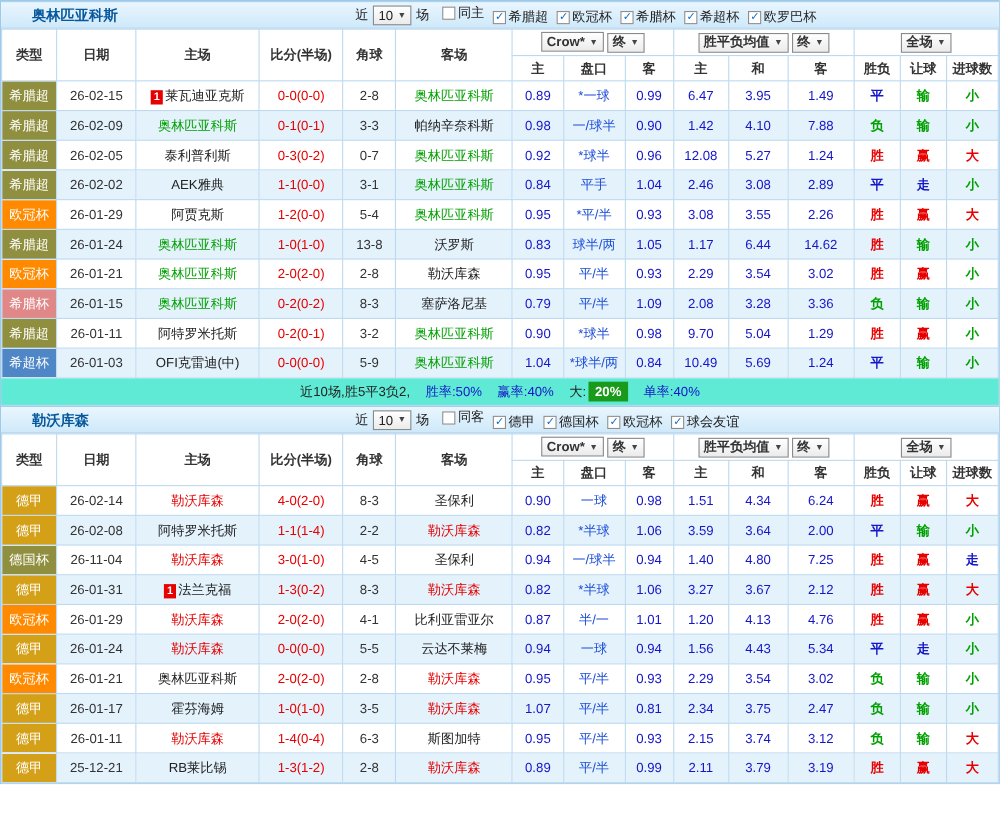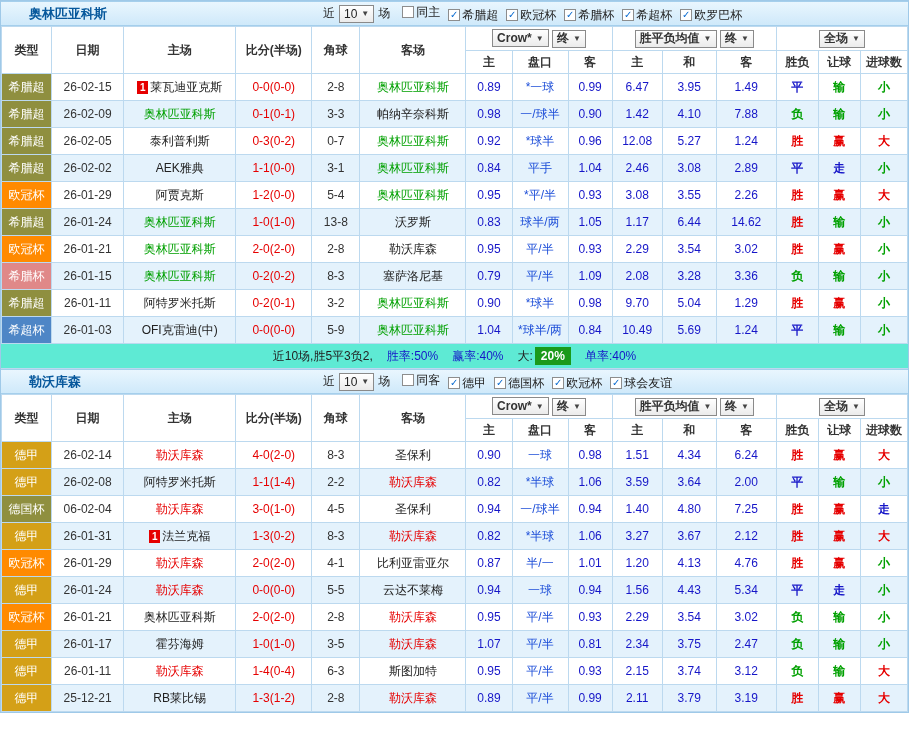--- a/index.html
+++ b/index.html
@@ -469,21 +469,21 @@
           <td class="od">1.06</td>
           <td class="od">3.59</td>
           <td class="od">3.64</td>
           <td class="od">2.00</td>
           <td class="rs" style="color:#1616c8">平</td>
           <td class="rs" style="color:#00a000">输</td>
           <td class="rs" style="color:#00a000">小</td>
         </tr>
         <tr>
           <td class="lg" style="background:#8f8f3f">德国杯</td>
-          <td class="dt">06-02-04</td>
+          <td class="dt">26-11-04</td>
           <td class="tm"><span style="color:#e60000">勒沃库森</span></td>
           <td class="sc">3-0(1-0)</td>
           <td class="cn">4-5</td>
           <td class="tm"><span>圣保利</span></td>
           <td class="od">0.94</td>
           <td class="hc">一/球半</td>
           <td class="od">0.94</td>
           <td class="od">1.40</td>
           <td class="od">4.80</td>
           <td class="od">7.25</td>

